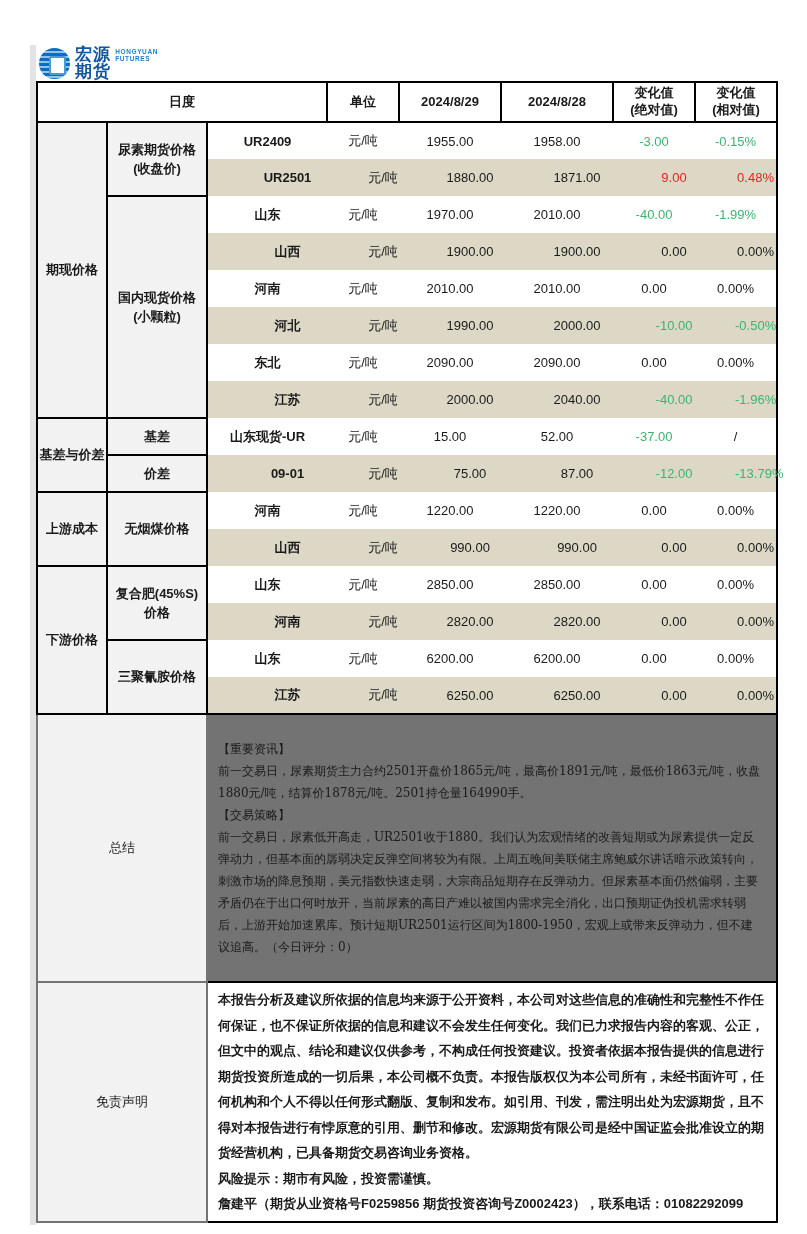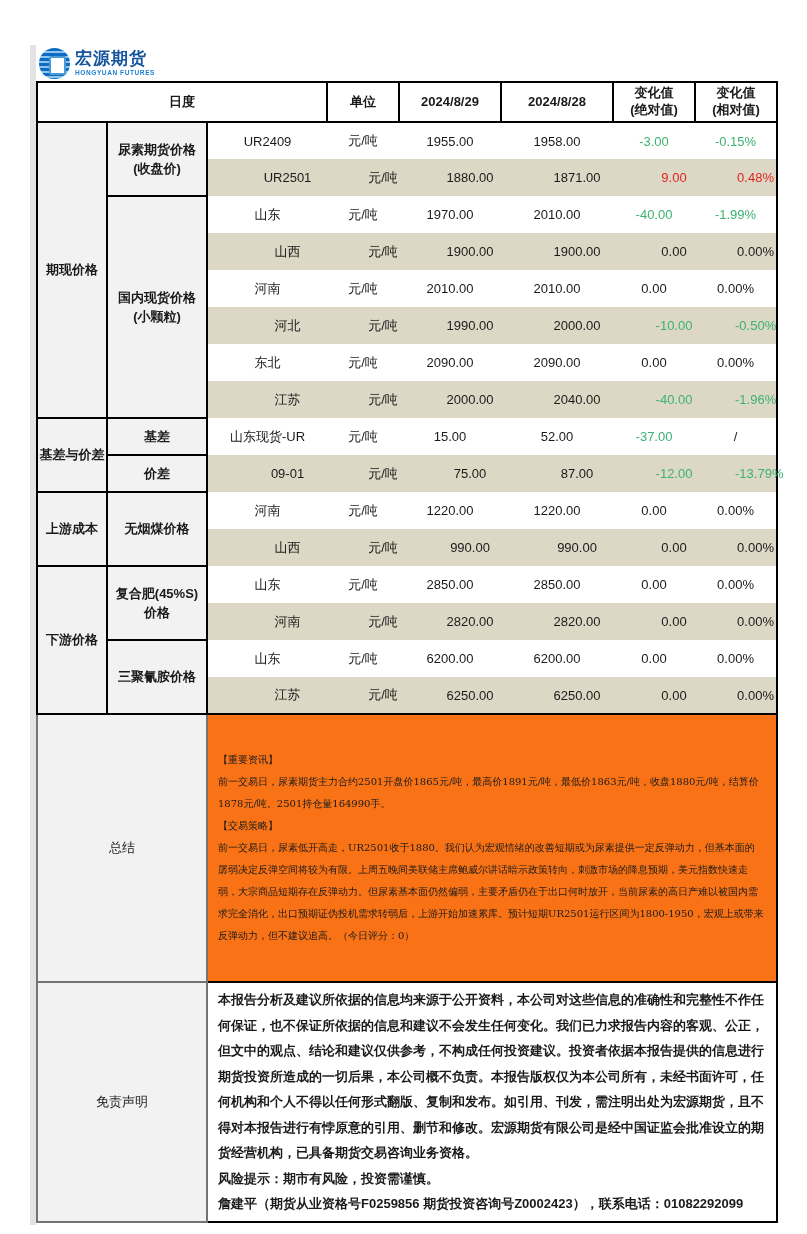--- a/index.html
+++ b/index.html
@@ -9,45 +9,45 @@
   .left-strip { position:absolute; left:30px; top:45px; width:6px; height:1180px; background:#e3e3e3; }
   .report { position:absolute; left:36px; top:45px; width:740px; }
 
   
   .masthead { display:flex; height:36px; }
   .logo-cell { width:124px; background:#fff; display:flex; align-items:center; gap:5px; padding-left:3px; }
   .logo-ball { width:31px; height:31px; border-radius:50%; flex:0 0 auto; position:relative;
     background:repeating-linear-gradient(to bottom,#0e6dc2 0px,#0e6dc2 3px,#8ec4ee 3px,#8ec4ee 5px); }
   .logo-ball::after { content:""; position:absolute; left:10px; top:8px; width:13px; height:15px;
     background:#fff; border-radius:2px; border:2px solid #4a9ad8; }
-  .brand { display:flex; flex-direction:column; line-height:1; }
+  .brand { display:flex; flex-direction:row; line-height:1; }
   .brand-cn { font-size:17px; font-weight:bold; color:#14559e; letter-spacing:1px; }
   .brand-en { font-size:6.5px; font-weight:bold; color:#1d7fd4; letter-spacing:0.6px; margin-top:3px; }
   .title-bar { flex:1; background:#0a70c8; color:#fff; display:flex; align-items:center;
     justify-content:center; font-weight:bold; font-size:21px; letter-spacing:1px; }
 
   
   table { border-collapse:collapse; width:740px; table-layout:fixed; border:2px solid #000; }
   th, td { font-size:13px; text-align:center; vertical-align:middle; padding:0; }
   thead th { border:2px solid #000; font-weight:bold; height:40px; background:#fff; line-height:1.3; }
   .gcell, .scell { border:2px solid #000; background:#f2f2f2; font-weight:bold; line-height:1.5; }
   tbody tr.data-row { height:37px; }
   td.c { border:0; background:#fff; }
   tr.shade td.c { background:#dcd8c5;padding-left:40px; }
-  td.item { font-weight:normal; }
+  td.item { font-weight:bold; }
   .t-down { color:#3cb371; }
   .t-up   { color:#e02622; }
   .t-flat { color:#1a1a1a; }
 
   
   .sum-row { height:268px; }
   .disc-row { height:230px; }
   .blk-label { border:2px solid #737373; background:#f2f2f2; font-weight:normal; font-size:13px; }
-  .sum-content { border:2px solid #000; background:#f97316; text-align:left; vertical-align:middle;
-    padding:6px 12px 6px 10px; font-family:"DejaVu Serif", serif; font-size:10px; line-height:22px; }
+  .sum-content { border:2px solid #000; background:#737373; text-align:left; vertical-align:middle;
+    padding:6px 12px 6px 10px; font-family:"DejaVu Serif", serif; font-size:12px; line-height:22px; }
   .disc-content { border:2px solid #000; background:#fff; text-align:left; vertical-align:middle;
     padding:4px 12px 4px 10px; font-weight:bold; font-size:13px; line-height:25.5px; text-align:justify;margin-left:10px; }
   .disc-content .nline { text-align:left; }
 </style>
 </head>
 <body>
 
 <div class="page">
   <div class="left-strip"></div>
   <div class="report">

